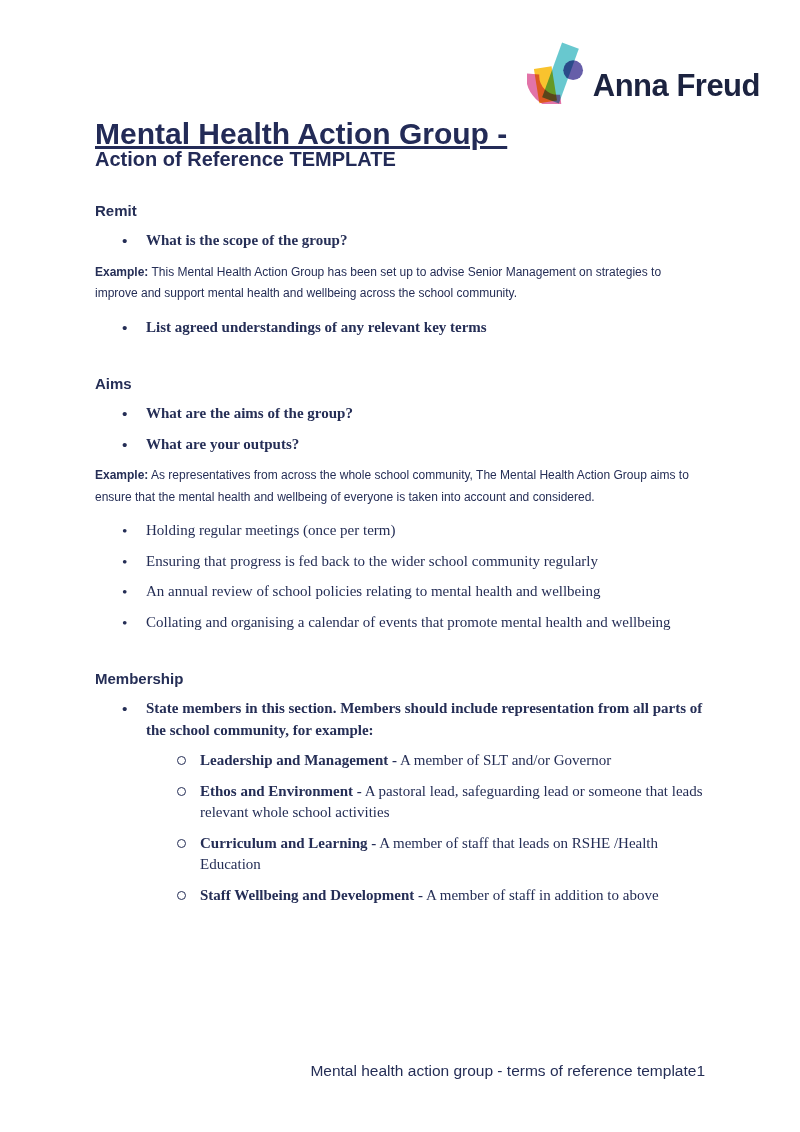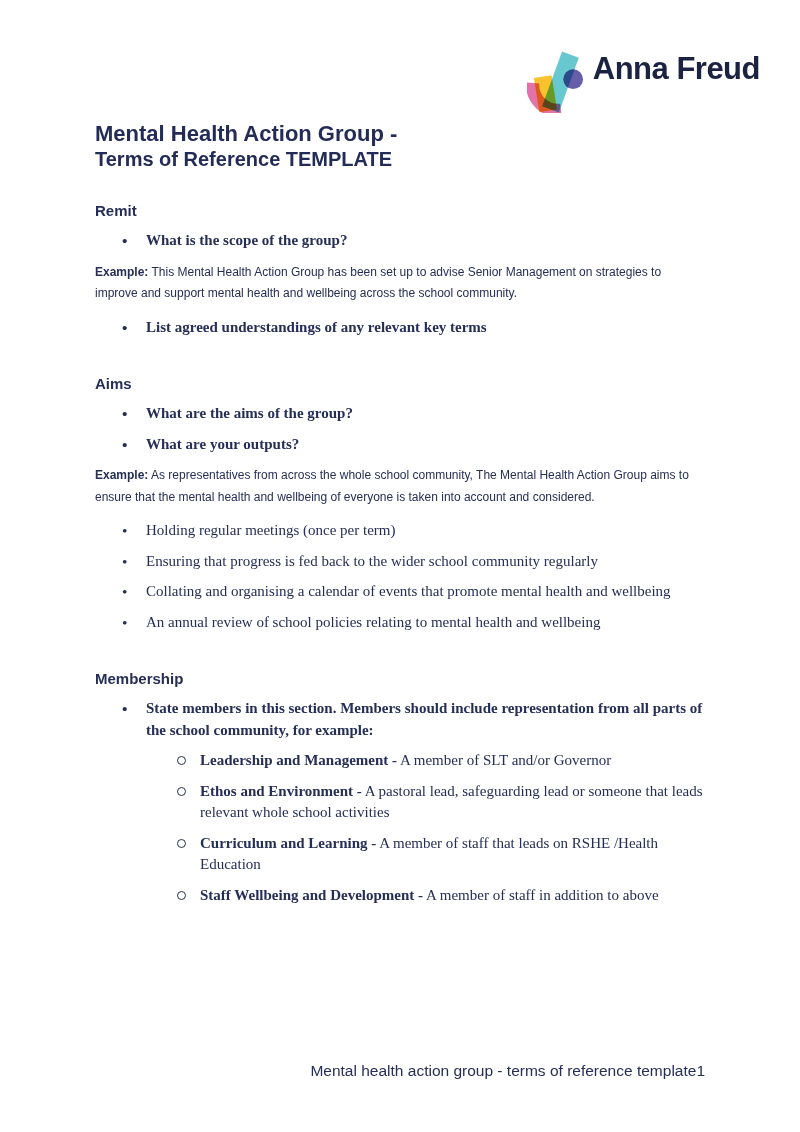--- a/index.html
+++ b/index.html
@@ -4,31 +4,31 @@
 <style>
   * { margin:0; padding:0; box-sizing:border-box; }
   html,body { background:#ffffff; }
   body { font-family:"Liberation Sans","DejaVu Sans",sans-serif; }
   .page {
     position:relative; width:800px; height:1132px; background:#ffffff;
     color:#252E56; overflow:hidden;
   }
   
   .logo {
-    position:absolute; top:51px; right:40px;
-    display:flex; align-items:flex-start; 
+    position:absolute; top:42px; right:40px;
+    display:flex; align-items:flex-end; 
   }
   .logo svg { width:66px; height:62px; display:block; }
   .brand {
     font-size:31px; font-weight:700; color:#1C2340; letter-spacing:-0.5px;
   }
   
   main { padding:120px 95px 0 95px; }
   h1 { margin:0 0 30px 0; color:#232B57; }
-  h1 .t1 { display:block; font-size:22px; font-weight:700; line-height:27px; }
+  h1 .t1 { display:block; font-size:30px; font-weight:700; line-height:27px;text-decoration:underline; }
   h1 .t2 { display:block; font-size:20px; font-weight:700; line-height:25px; }
   h2 { font-size:15px; font-weight:700; margin:0 0 11px 0; }
   p  { font-size:12px; line-height:21.5px; margin:10px 0 12px 0; }
   p strong { font-weight:700; }
   ul { list-style:none; margin:0 0 2px 0; }
   li { position:relative; font-size:15px; line-height:21.5px; margin-bottom:9px;font-family:Liberation Serif, serif; }
   ul.l1 > li { padding-left:51px; }
   ul.l1 > li::before {
     content:"\2022"; position:absolute; left:27px; top:0;
     font-size:15.5px; color:#252E56;
@@ -60,21 +60,21 @@
       <path d="M 6 34 A 27 27 0 0 0 36 63" fill="none" stroke="#DE5F9C" stroke-width="14" opacity="0.88" style="mix-blend-mode:multiply"></path>
       <rect x="26" y="2" width="19" height="62" fill="#5BC4CB" opacity="0.92" transform="rotate(20 35.5 33)" style="mix-blend-mode:multiply"></rect>
       <circle cx="49" cy="30" r="10.5" fill="#5E55A5" opacity="0.95" style="mix-blend-mode:multiply"></circle>
     </svg>
     <span class="brand">Anna Freud</span>
   </div>
 
   <main>
     <h1>
       <span class="t1">Mental Health Action Group -</span>
-      <span class="t2">Terms of Reference TEMPLATE</span>
+      <span class="t2">Action of Reference TEMPLATE</span>
     </h1>
 
     <section>
       <h2>Remit</h2>
       <ul class="l1 boldb">
         <li><span>What is the scope of the group?</span></li>
       </ul>
       <p><strong>Example:</strong> <span>This Mental Health Action Group has been set up to advise Senior Management on strategies to improve and support mental health and wellbeing across the school community.</span></p>
       <ul class="l1 boldb">
         <li><span>List agreed understandings of any relevant key terms</span></li>
@@ -87,22 +87,22 @@
         <li><span>What are the aims of the group?</span></li>
         <li><span>What are your outputs?</span></li>
       </ul>
       <p><strong>Example:</strong> <span>As representatives from across the whole school community, The Mental Health Action Group aims to ensure that the mental health and wellbeing of everyone is taken into account and considered.</span></p>
     </section>
 
     <section>
       <ul class="l1">
         <li><span>Holding regular meetings (once per term)</span></li>
         <li><span>Ensuring that progress is fed back to the wider school community regularly</span></li>
+        <li><span>An annual review of school policies relating to mental health and wellbeing</span></li>
         <li><span>Collating and organising a calendar of events that promote mental health and wellbeing</span></li>
-        <li><span>An annual review of school policies relating to mental health and wellbeing</span></li>
       </ul>
     </section>
 
     <section class="gap-lg">
       <h2>Membership</h2>
       <ul class="l1 boldb">
         <li><span>State members in this section. Members should include representation from all parts of the school community, for example:</span></li>
       </ul>
       <ul class="l2">
         <li><strong>Leadership and Management -</strong> <span>A member of SLT and/or Governor</span></li>

